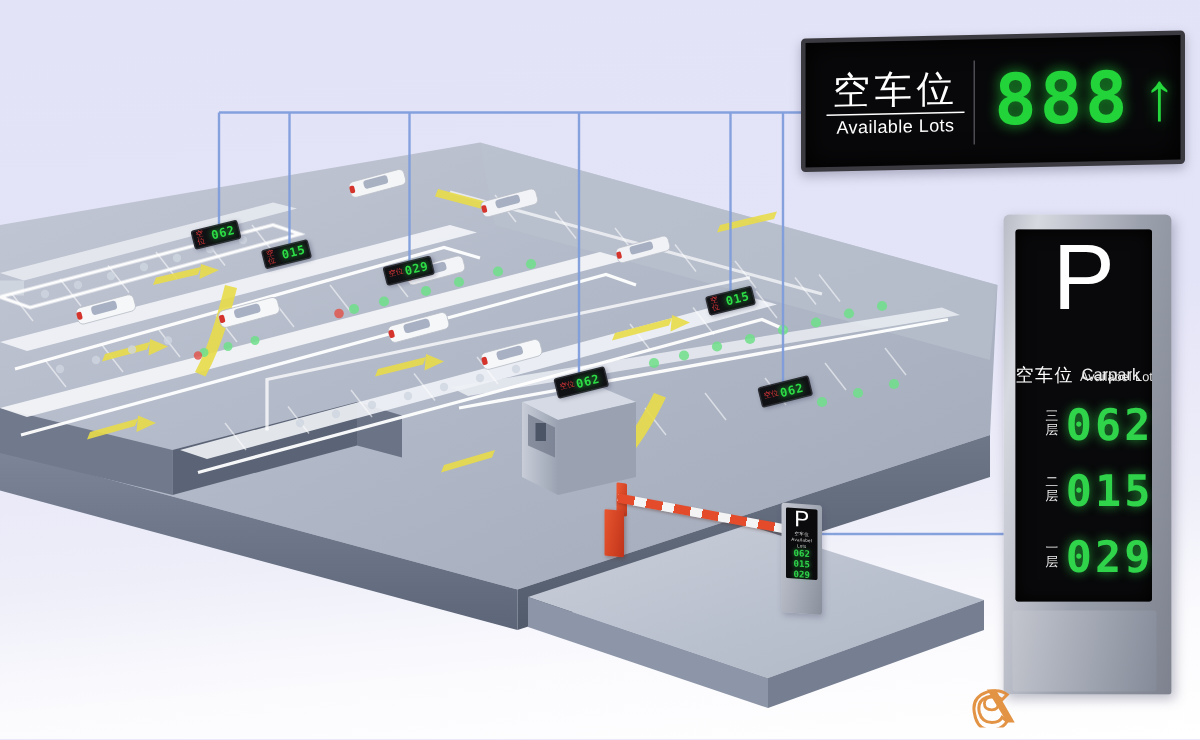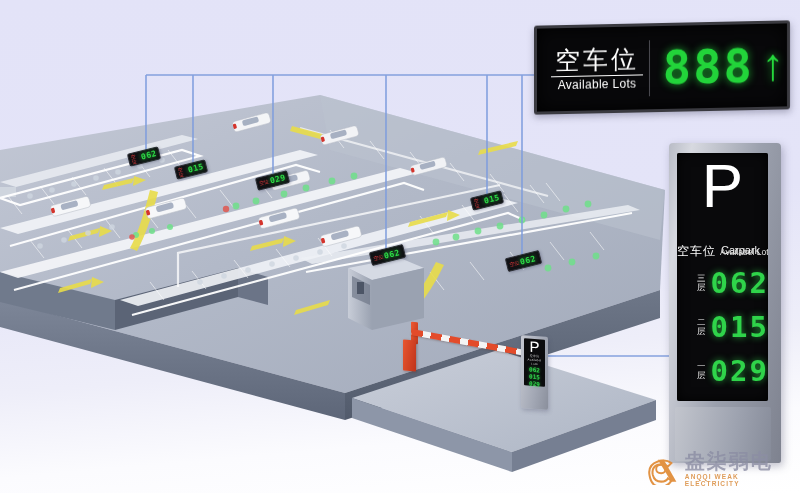--- a/index.html
+++ b/index.html
@@ -517,19 +517,15 @@
     </div>
     <div class="base"></div>
   </div>
 
   <div class="abs wm">
     <svg class="logo" viewBox="0 0 40 38">
       <path d="M4 26 q-2-12 10-16 q10-3 16 2 l-4 4 q-5-4 -12-2 q-8 3 -6 12 q2 8 10 8 q6 0 8-4 l4 3 q-4 7 -13 7 q-11 0 -13-14 Z" fill="none" stroke="#e08a35" stroke-width="2.4"></path>
       <path d="M14 8 L30 34 L36 34 L21 8 Z" fill="#e08a35"></path>
       <path d="M12 19 q0-5 6-5 q5 0 5 5 q0 5-5 5 q-6 0-6-5 Z" fill="none" stroke="#e08a35" stroke-width="2.2"></path>
     </svg>
-    <div class="txt">
-      <div class="t1">盎柒弱电</div>
-      <div class="t2">ANQQI WEAK ELECTRICITY</div>
-    </div>
   </div>
 
 </div>
 
 </body></html>

